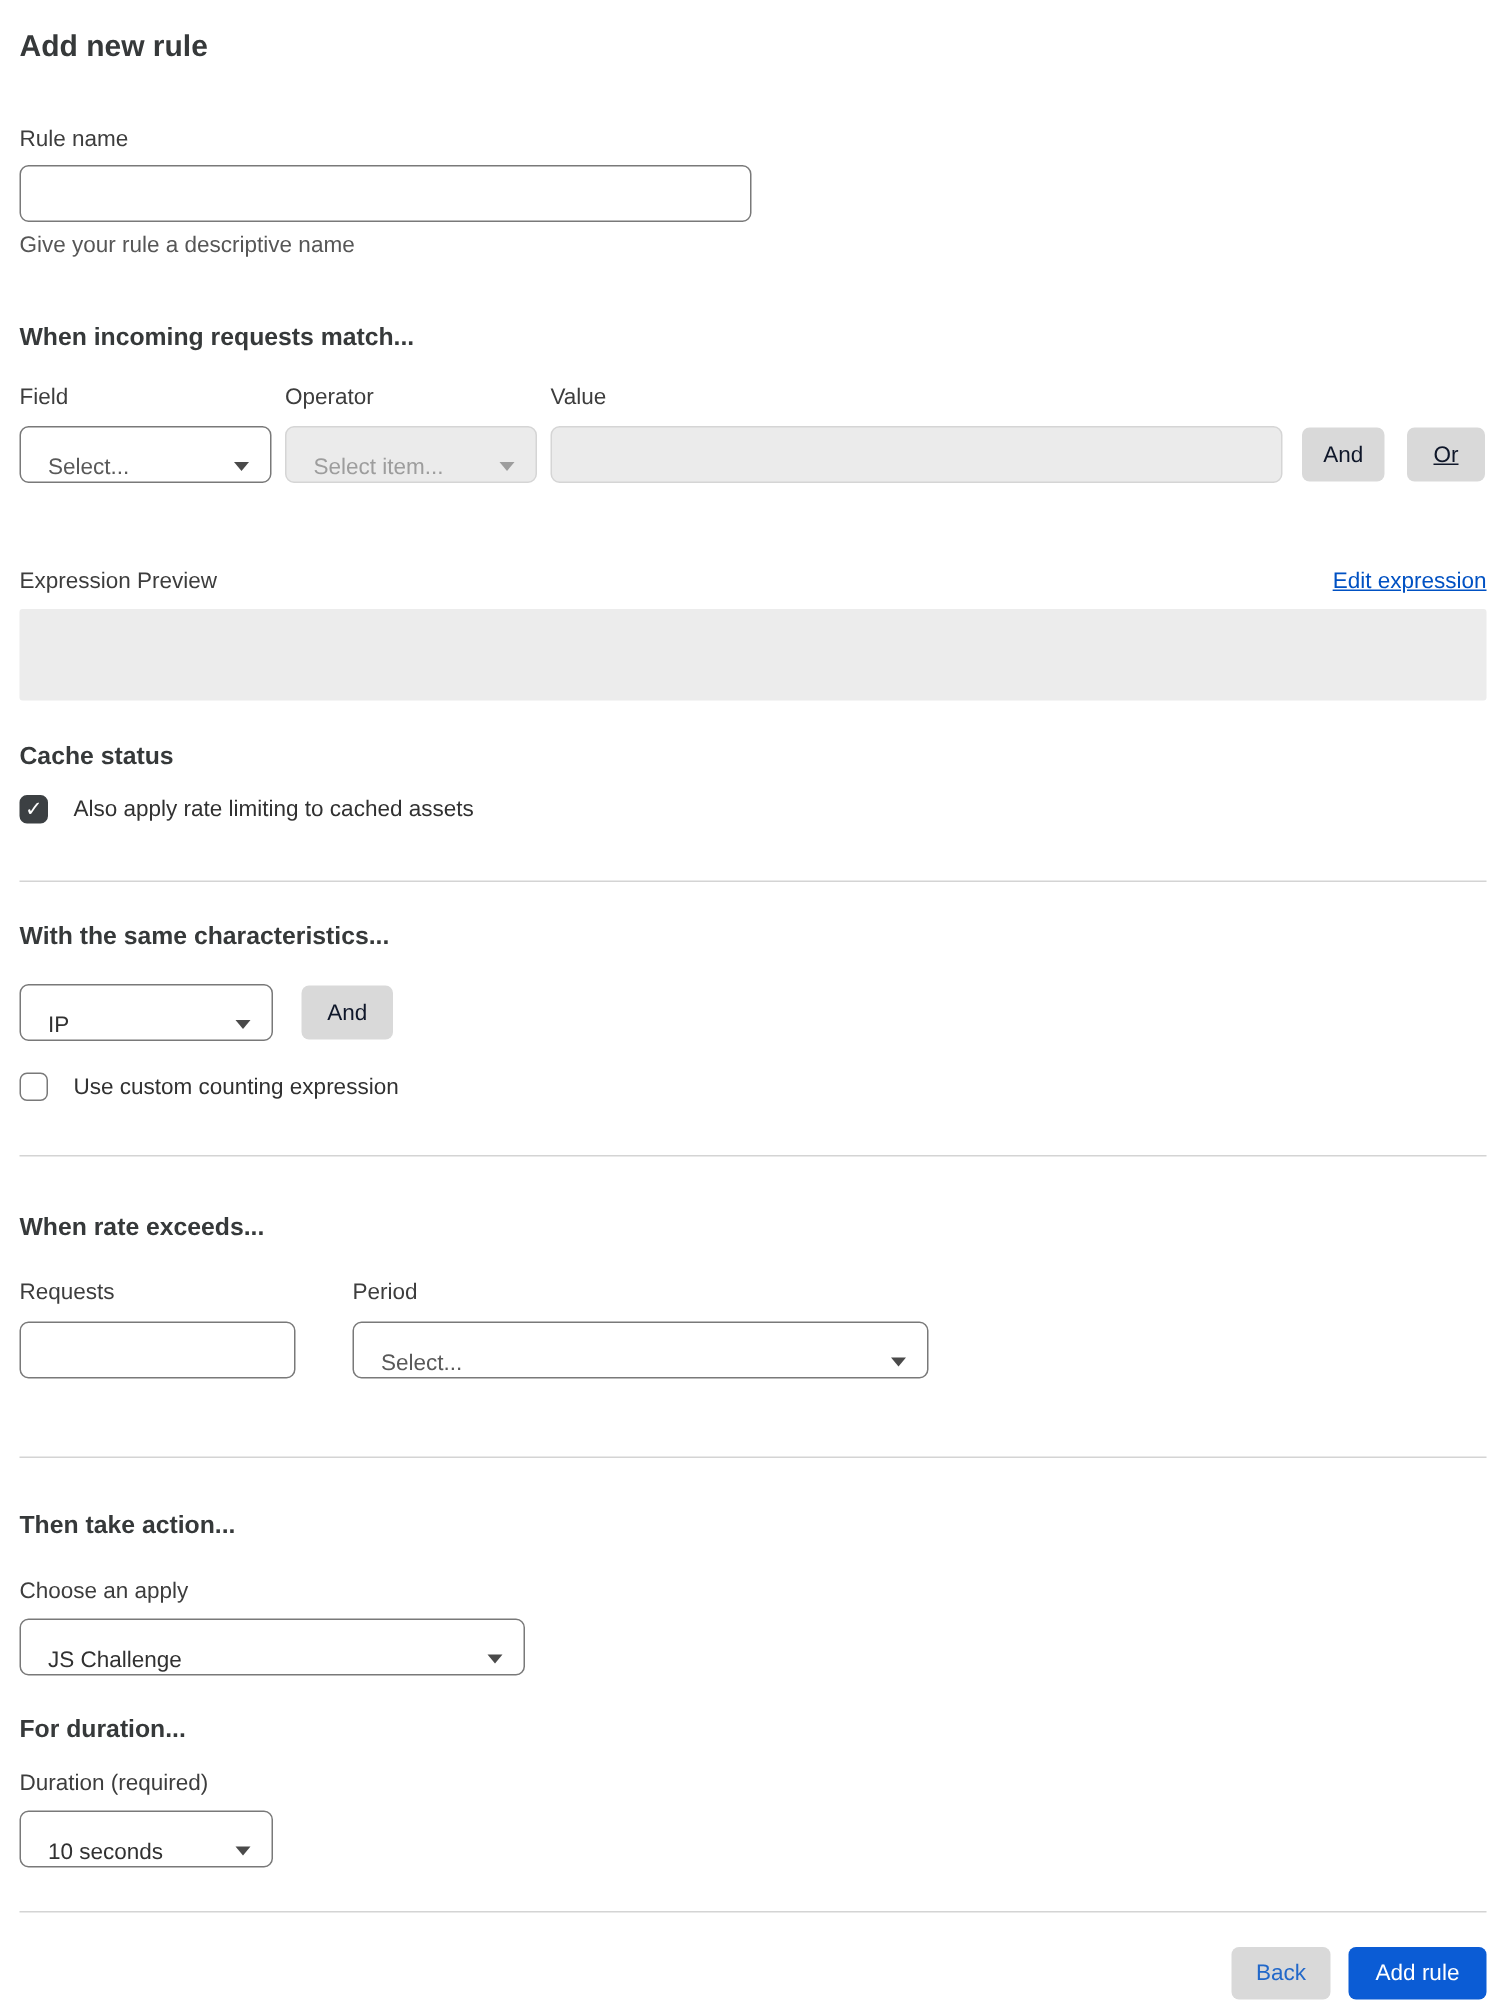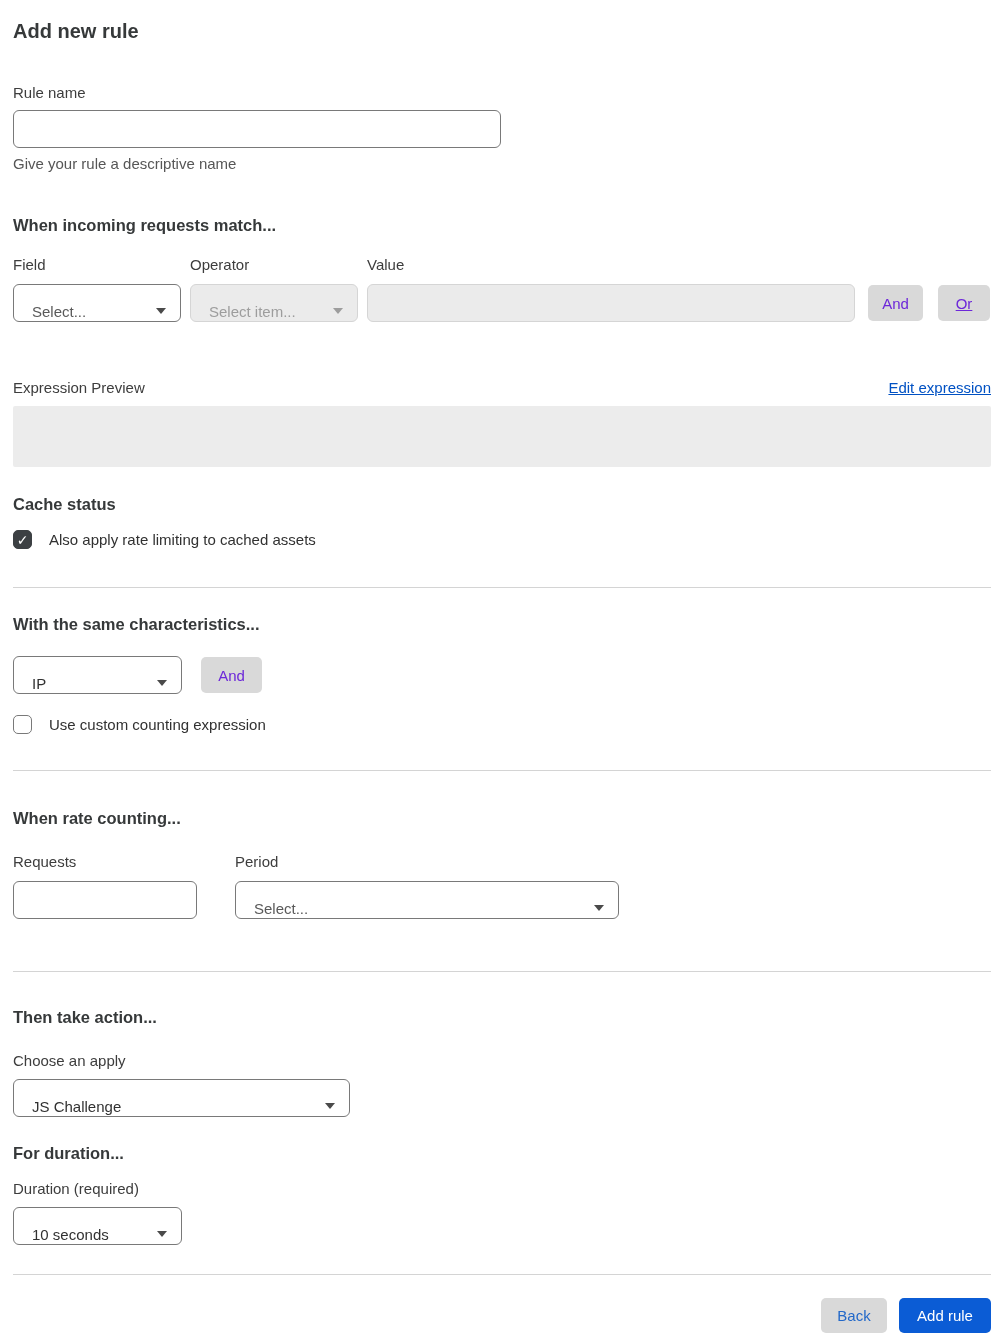--- a/index.html
+++ b/index.html
@@ -89,21 +89,21 @@
     display: inline-flex;
     align-items: center;
     justify-content: center;
     border: none;
     border-radius: 5px;
     font-family: inherit;
     font-size: 15px;
     cursor: pointer;
     height: 36px;
   }
-  .btn-gray { background: #d9d9d9; color: #6d28d9; }
+  .btn-gray { background: #d9d9d9; color: #0f172a; }
   .btn-back { background: #d9d9d9; color: #2268c9; }
   .btn-primary { background: #0b5cd5; color: #ffffff; }
 
   .match-row { display: flex; align-items: flex-end; margin-top: 21px; }
   .col { display: flex; flex-direction: column; }
   .col .field-label { margin-bottom: 10px; }
   .col-field { width: 168px; margin-right: 9px; }
   .col-operator { width: 168px; margin-right: 9px; }
   .col-value { width: 488px; }
   .andor { display: flex; align-items: center; margin-bottom: 1px; }
@@ -256,21 +256,21 @@
       <span class="checkbox">
         
       </span>
       <span class="checkbox-label">Use custom counting expression</span>
     </div>
   </div>
 
   <hr class="divider" style="margin-top:36px;">
 
   <div style="margin-top:37px;">
-    <div class="section-heading">When rate counting...</div>
+    <div class="section-heading">When rate exceeds...</div>
     <div class="rate-row">
       <div class="col col-requests">
         <div class="field-label">Requests</div>
         <input class="text-input" type="text" value="" style="">
       </div>
       <div class="col col-period">
         <div class="field-label">Period</div>
         <div class="select">
           <span class="select-text placeholder">Select...</span>
           <span class="chevron"></span>

